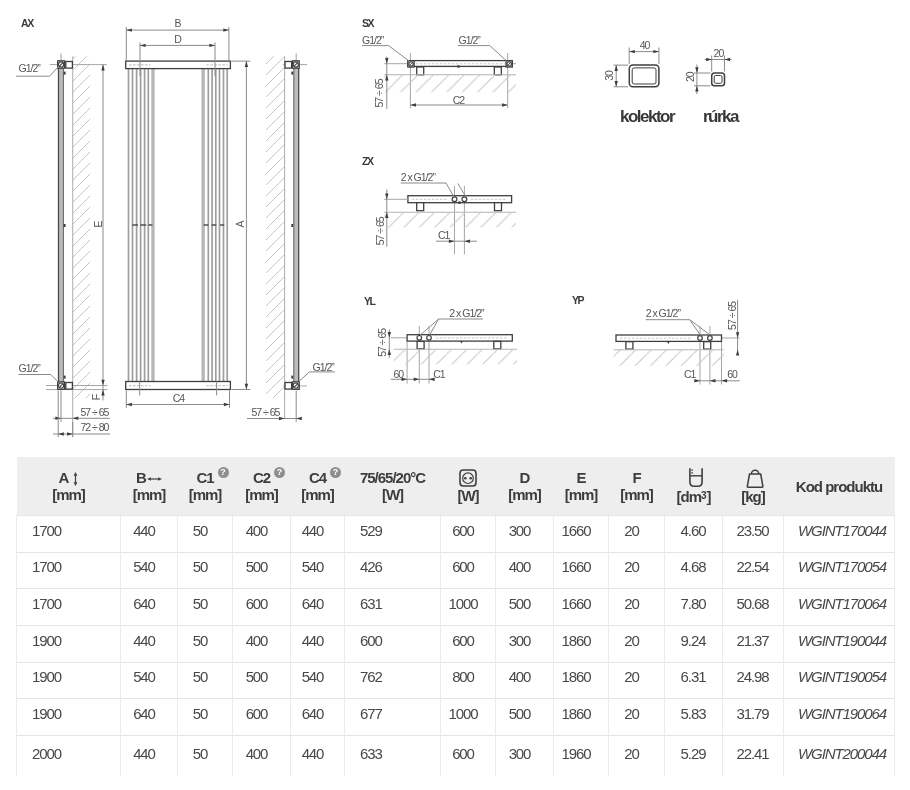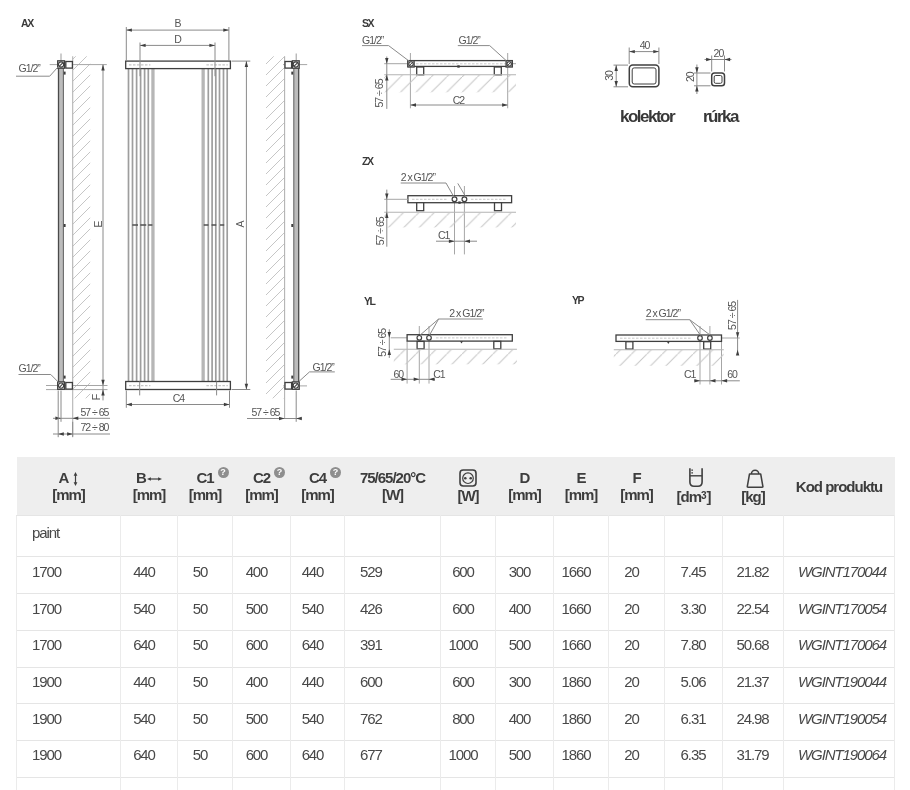--- a/index.html
+++ b/index.html
@@ -462,92 +462,77 @@
             <div class="icohdr">
               <svg width="18" height="20" viewBox="0 0 18 20" style="margin-left:4.5px">
                 <path d="M5.4,6 A3.7,3.7 0 0 1 12.8,6" fill="none" stroke="#3f3f3f" stroke-width="1.5"></path>
                 <path d="M3.5,6 H14.7 L16.9,18.5 Q17,19.2 16.2,19.2 H2 Q1.2,19.2 1.3,18.5 Z" fill="none" stroke="#3f3f3f" stroke-width="1.5" stroke-linejoin="round"></path>
               </svg>
               <span>[kg]</span>
             </div>
           </th>
 <th>Kod produktu</th>
 </tr>
-<tr class="paintrow">
-          <td class="l" colspan="1">paint</td>
-          <td></td>
-          <td></td>
-          <td></td>
-          <td></td>
-          <td></td>
-          <td></td>
-          <td></td>
-          <td></td>
-          <td></td>
-          <td></td>
-          <td></td>
-          <td></td>
-        </tr>
 <tr>
           <td class="l">1700</td>
           <td>440</td>
           <td>50</td>
           <td>400</td>
           <td>440</td>
           <td class="l">529</td>
           <td>600</td>
           <td>300</td>
           <td>1660</td>
           <td>20</td>
-          <td>7.45</td>
-          <td>21.82</td>
+          <td>4.60</td>
+          <td>23.50</td>
           <td>WGINT170044</td>
         </tr>
 <tr>
           <td class="l">1700</td>
           <td>540</td>
           <td>50</td>
           <td>500</td>
           <td>540</td>
           <td class="l">426</td>
           <td>600</td>
           <td>400</td>
           <td>1660</td>
           <td>20</td>
-          <td>3.30</td>
+          <td>4.68</td>
           <td>22.54</td>
           <td>WGINT170054</td>
         </tr>
 <tr>
           <td class="l">1700</td>
           <td>640</td>
           <td>50</td>
           <td>600</td>
           <td>640</td>
-          <td class="l">391</td>
+          <td class="l">631</td>
           <td>1000</td>
           <td>500</td>
           <td>1660</td>
           <td>20</td>
           <td>7.80</td>
           <td>50.68</td>
           <td>WGINT170064</td>
         </tr>
 <tr>
           <td class="l">1900</td>
           <td>440</td>
           <td>50</td>
           <td>400</td>
           <td>440</td>
           <td class="l">600</td>
           <td>600</td>
           <td>300</td>
           <td>1860</td>
           <td>20</td>
-          <td>5.06</td>
+          <td>9.24</td>
           <td>21.37</td>
           <td>WGINT190044</td>
         </tr>
 <tr>
           <td class="l">1900</td>
           <td>540</td>
           <td>50</td>
           <td>500</td>
           <td>540</td>
           <td class="l">762</td>
@@ -563,21 +548,21 @@
           <td class="l">1900</td>
           <td>640</td>
           <td>50</td>
           <td>600</td>
           <td>640</td>
           <td class="l">677</td>
           <td>1000</td>
           <td>500</td>
           <td>1860</td>
           <td>20</td>
-          <td>6.35</td>
+          <td>5.83</td>
           <td>31.79</td>
           <td>WGINT190064</td>
         </tr>
 <tr id="cutrow">
           <td class="l">2000</td>
           <td>440</td>
           <td>50</td>
           <td>400</td>
           <td>440</td>
           <td class="l">633</td>

